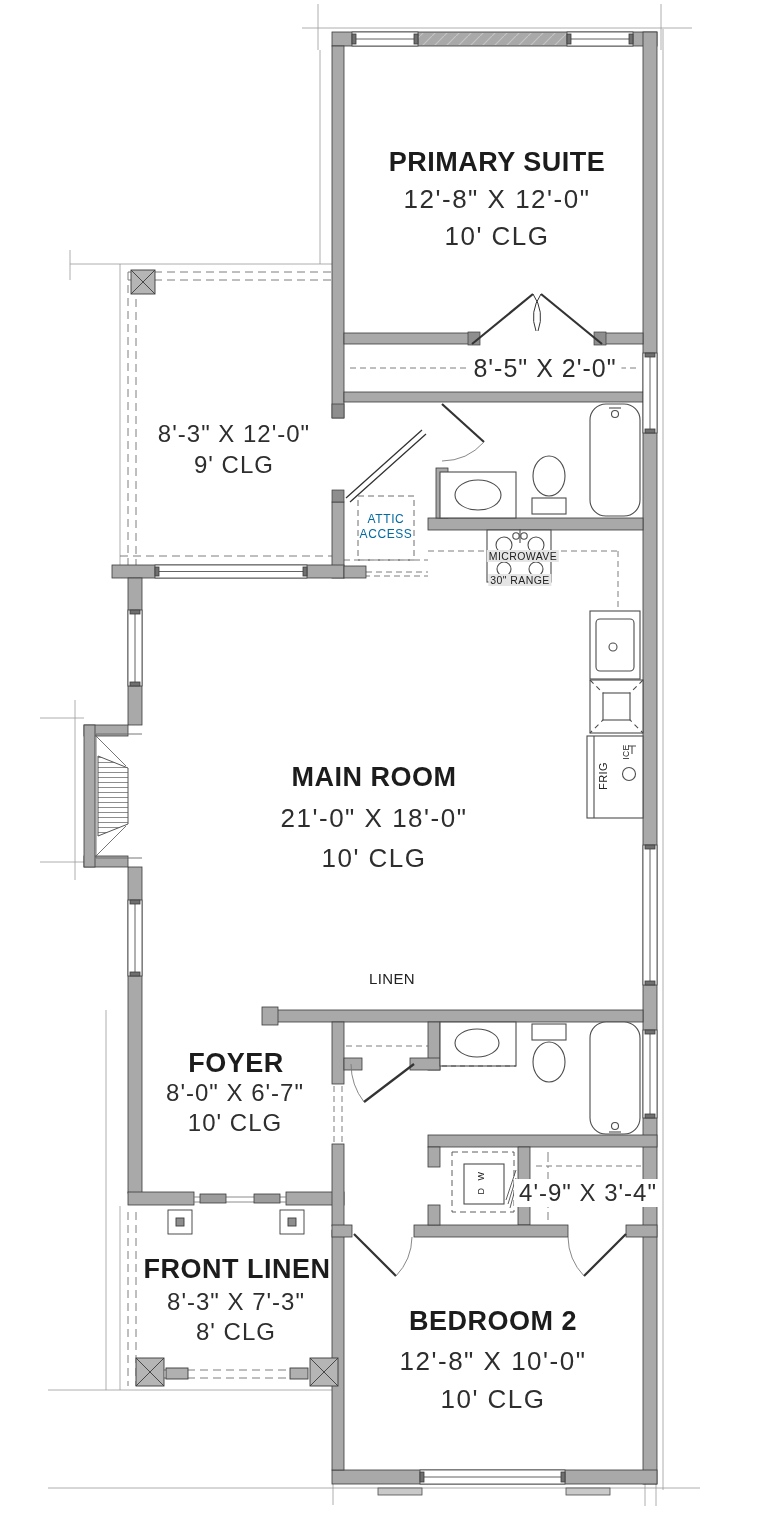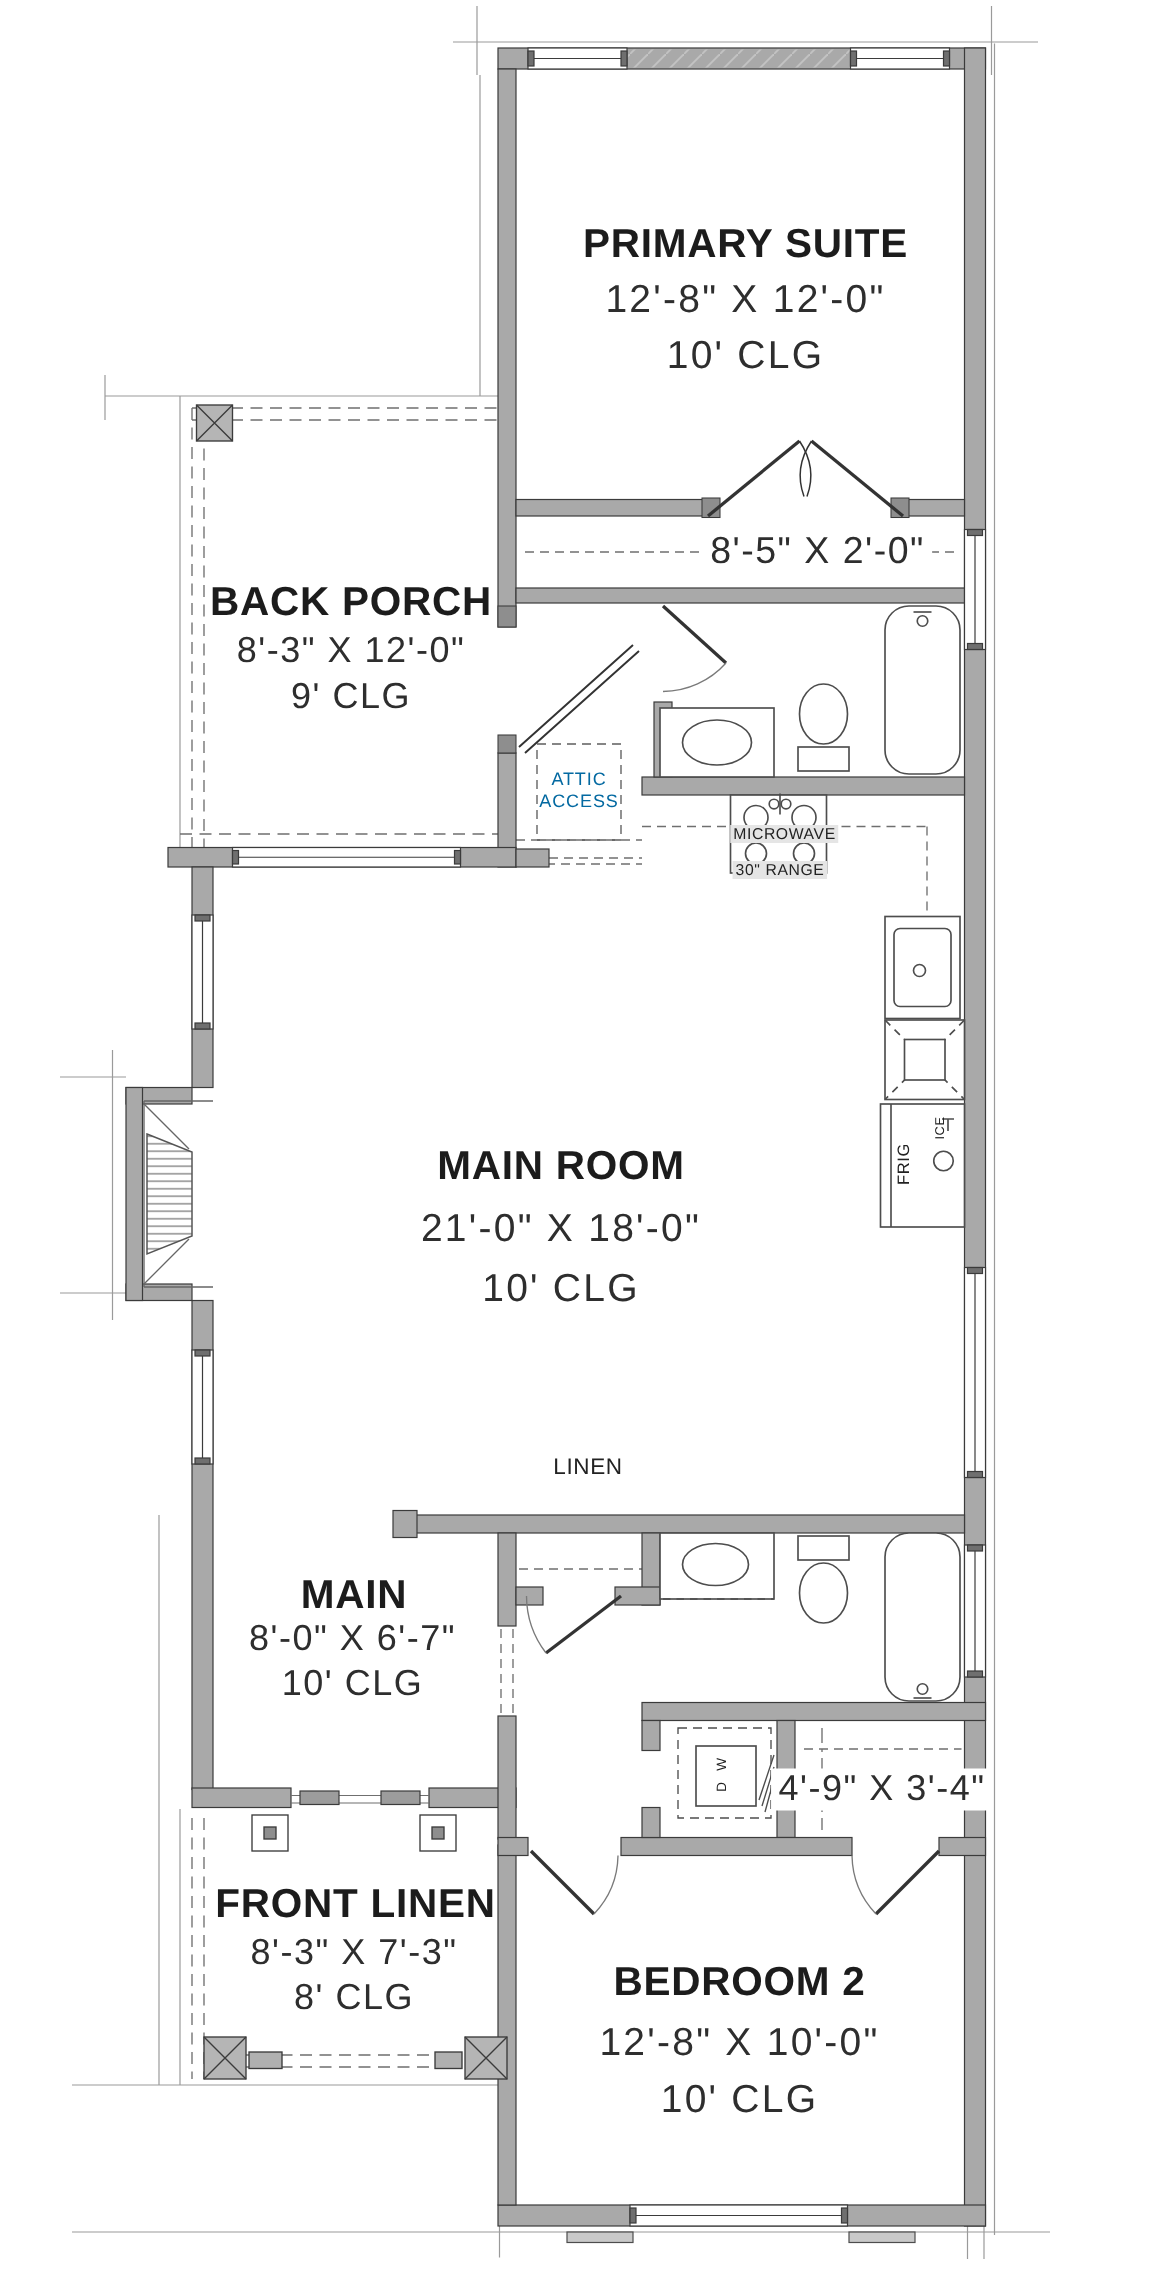--- a/index.html
+++ b/index.html
@@ -319,29 +319,28 @@
     <path d="M194,1197 H286 M194,1202 H286" stroke="#6f6f6f"></path>
     <rect x="200" y="1194" width="26" height="9" fill="#9c9c9c"></rect>
     <rect x="254" y="1194" width="26" height="9" fill="#9c9c9c"></rect>
   </g>
 </svg>
 
 <div class="lbl nm" style="left:497px;top:147px;">PRIMARY SUITE</div>
 <div class="lbl dm" style="left:497px;top:184px;">12'-8" X 12'-0"</div>
 <div class="lbl dm" style="left:497px;top:221px;">10' CLG</div>
 
-<div class="lbl nm" style="left:234px;top:386px;">BACK PORCH</div>
 <div class="lbl dm2" style="left:234px;top:420px;">8'-3" X 12'-0"</div>
 <div class="lbl dm2" style="left:234px;top:451px;">9' CLG</div>
 
 <div class="lbl nm" style="left:374px;top:762px;">MAIN ROOM</div>
 <div class="lbl dm" style="left:374px;top:803px;">21'-0" X 18'-0"</div>
 <div class="lbl dm" style="left:374px;top:843px;">10' CLG</div>
 
-<div class="lbl nm" style="left:236px;top:1048px;">MAIN</div>
+<div class="lbl nm" style="left:236px;top:1048px;">FOYER</div>
 <div class="lbl dm2" style="left:235px;top:1079px;">8'-0" X 6'-7"</div>
 <div class="lbl dm2" style="left:235px;top:1109px;">10' CLG</div>
 
 <div class="lbl nm" style="left:237px;top:1254px;">FRONT LINEN</div>
 <div class="lbl dm2" style="left:236px;top:1288px;">8'-3" X 7'-3"</div>
 <div class="lbl dm2" style="left:236px;top:1318px;">8' CLG</div>
 
 <div class="lbl nm" style="left:493px;top:1306px;">BEDROOM 2</div>
 <div class="lbl dm" style="left:493px;top:1346px;">12'-8" X 10'-0"</div>
 <div class="lbl dm" style="left:493px;top:1384px;">10' CLG</div>

